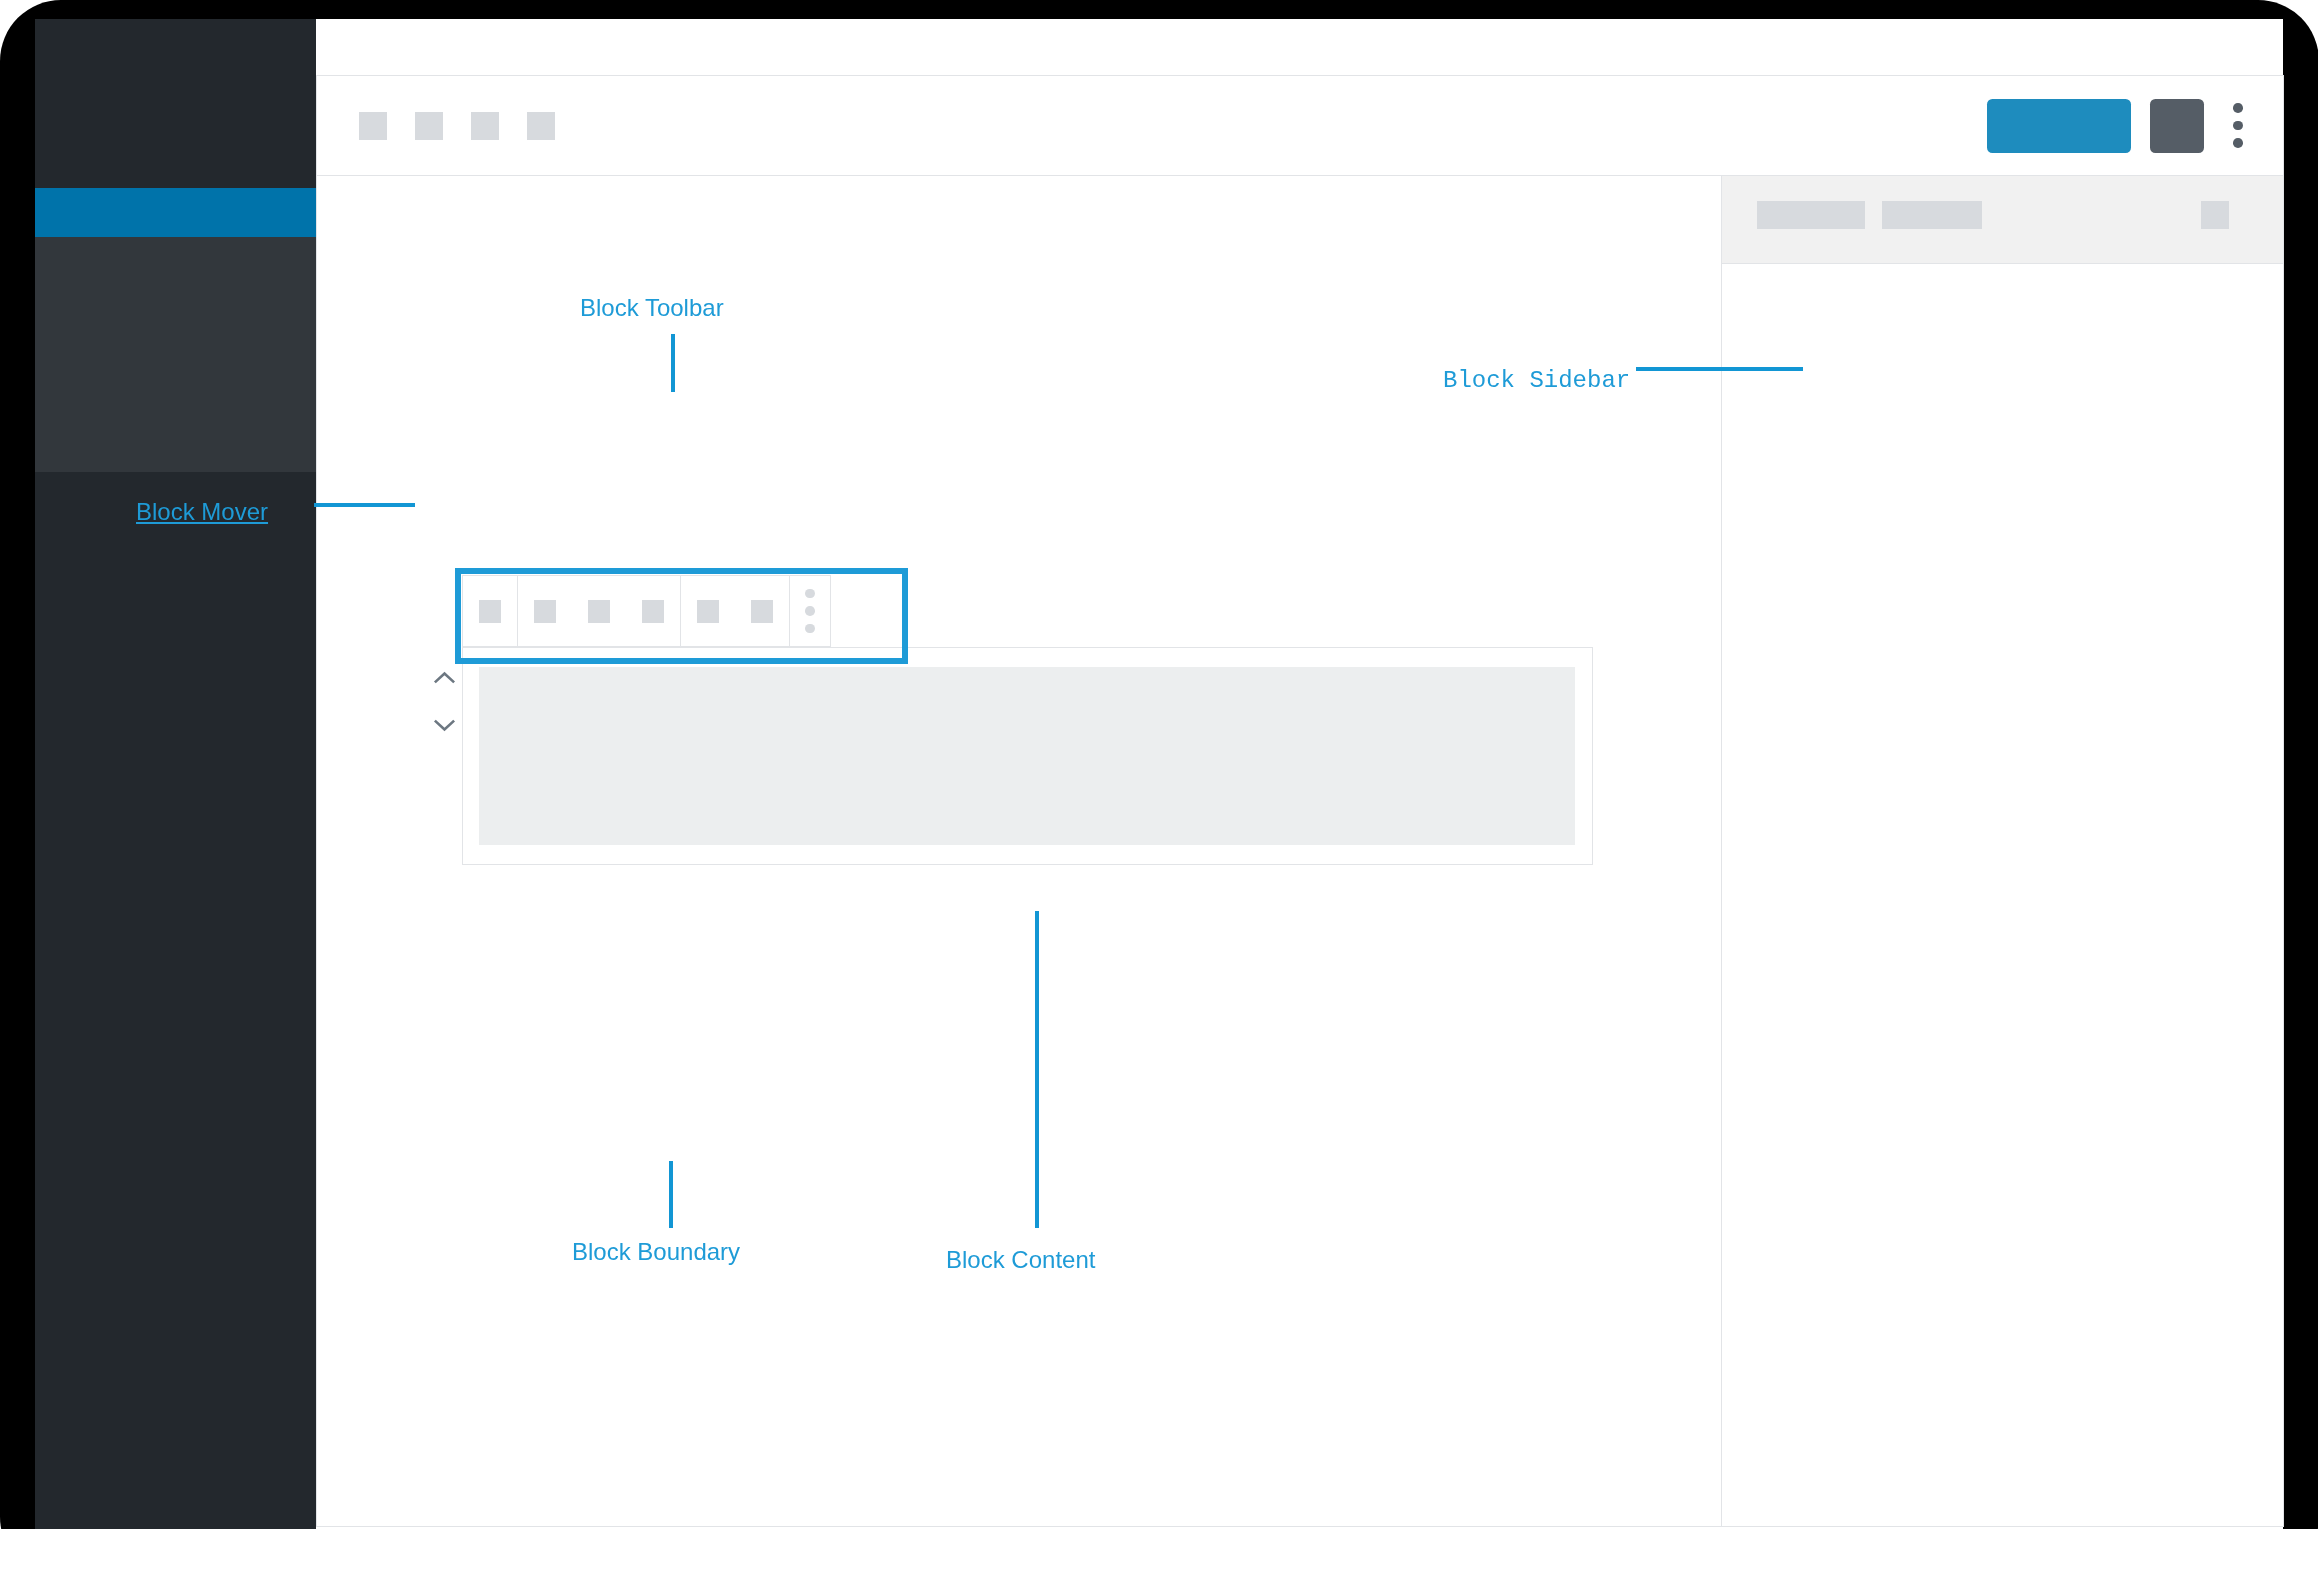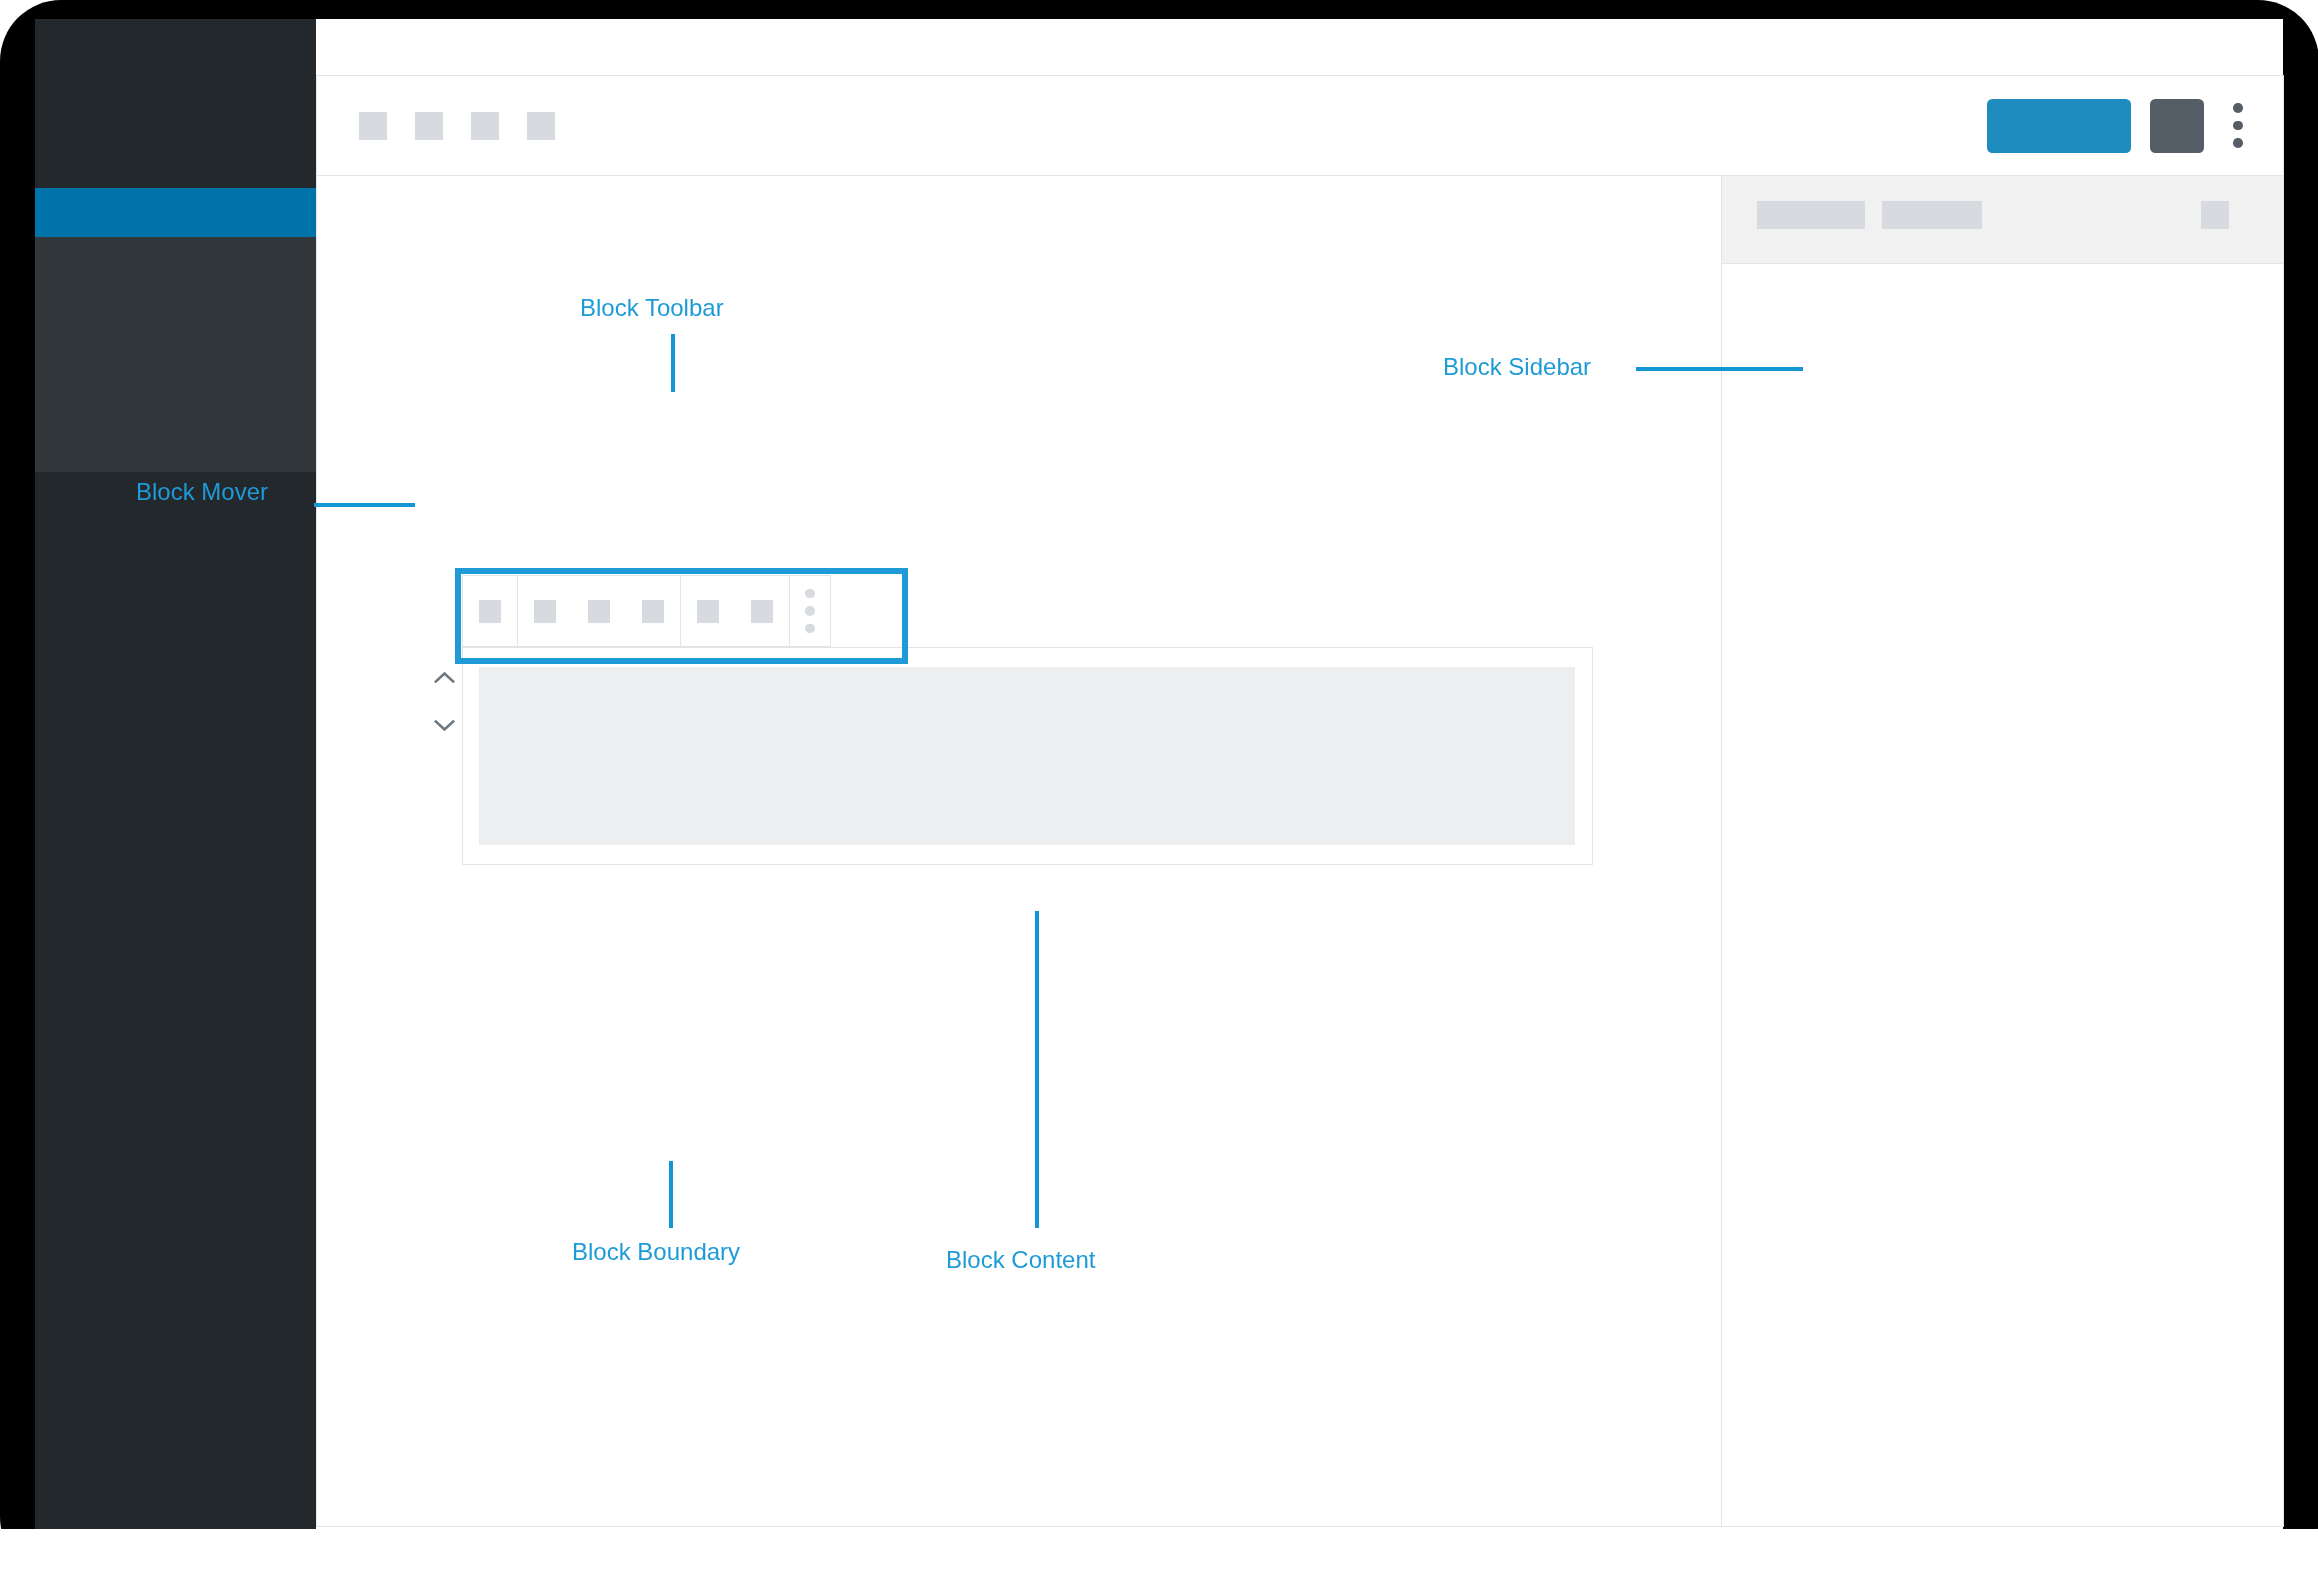--- a/index.html
+++ b/index.html
@@ -306,24 +306,24 @@
   .ann-line {
     position: absolute;
     background: #1296d4;
     z-index: 20;
   }
 
   
   #ann-block-toolbar      { left: 580px;  top: 296px; }
   #ann-block-toolbar-line { left: 671px;  top: 334px; width: 4.4px; height: 58px; }
 
-  #ann-block-sidebar      { left: 1443px; top: 355px; }
+  #ann-block-sidebar      { left: 1443px; top: 369px; font-family: Liberation Mono, monospace; }
   #ann-block-sidebar-line { left: 1636px; top: 367px; width: 167px; height: 4.4px; }
 
-  #ann-block-mover        { left: 136px;  top: 480px; }
+  #ann-block-mover        { left: 136px;  top: 500px; text-decoration: underline; }
   #ann-block-mover-line   { left: 314px;  top: 503px; width: 101px; height: 4.4px; }
 
   #ann-block-boundary      { left: 572px;  top: 1240px; }
   #ann-block-boundary-line { left: 669px;  top: 1161px; width: 4.4px; height: 67px; }
 
   #ann-block-content       { left: 946px; top: 1248px; }
   #ann-block-content-line  { left: 1035px; top: 911px; width: 4.4px; height: 317px; }
 </style>
 </head>
 <body>

